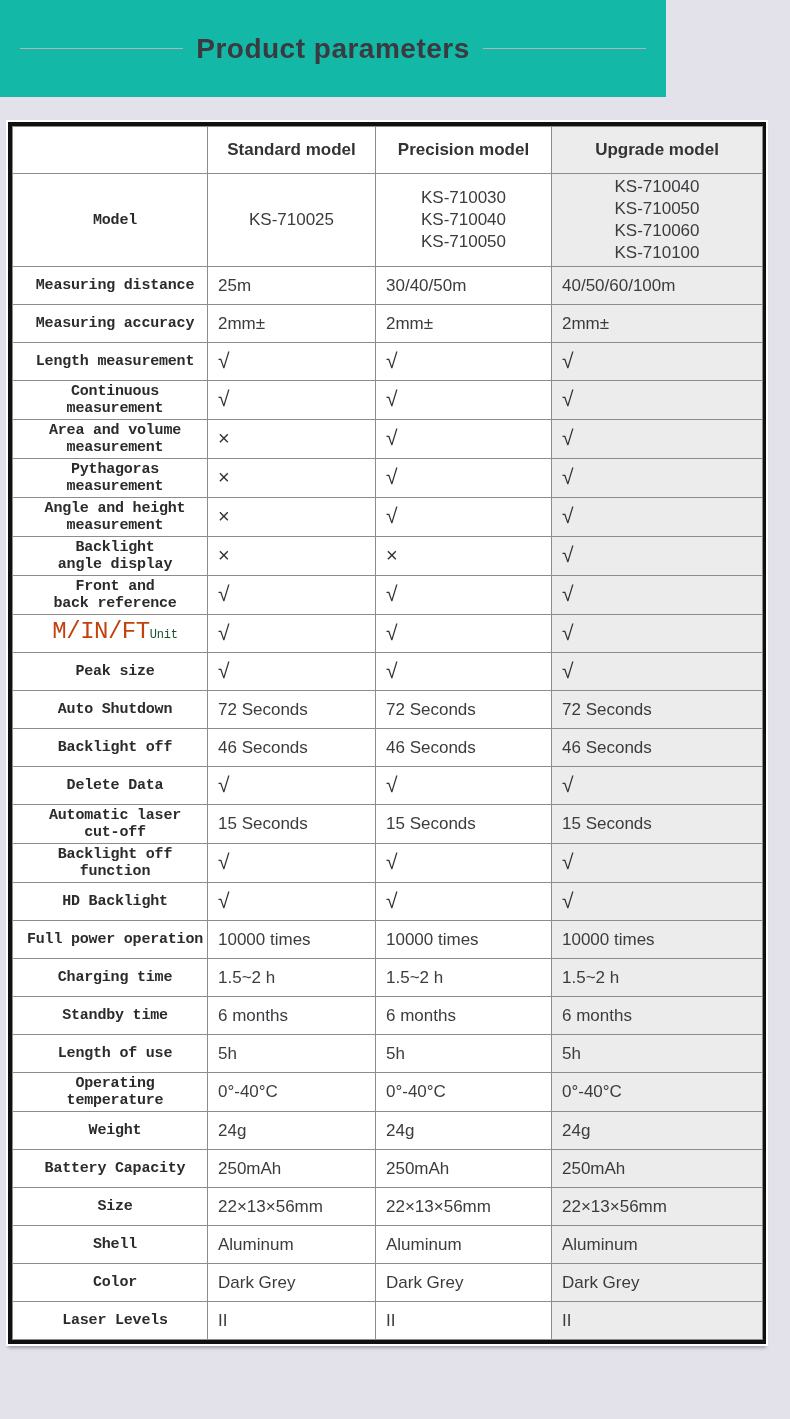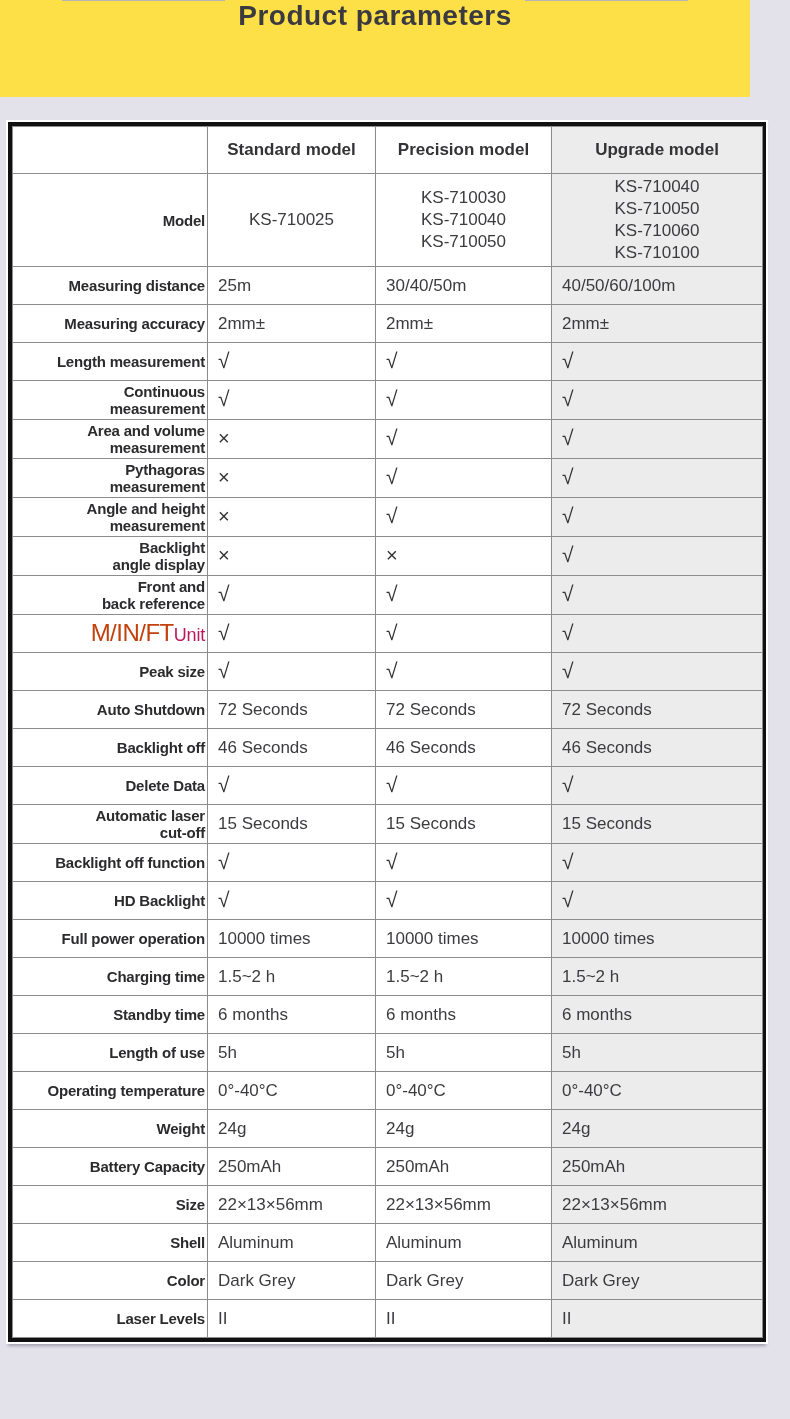--- a/index.html
+++ b/index.html
@@ -9,24 +9,25 @@
     position: relative;
     width: 790px;
     height: 1419px;
     background: #e3e2ea;
     overflow: hidden;
   }
 
   .top-band {
     position: absolute;
     top: 0; left: 0;
-    width: 750px;
+    width: 666px;
     height: 97px;
-    background: #fde047;
+    background: #14b8a6;
     display: flex;
+    align-items: center;
     justify-content: center;
     gap: 13px;
   }
   .title-line {
     width: 163px;
     height: 1px;
     background: #b2b2b8;
   }
   .page-title {
     font-size: 28px;
@@ -65,39 +66,40 @@
   th.col-header {
     font-size: 17px;
     font-weight: bold;
     color: #333336;
     text-align: center;
     padding: 0 2px;
   }
   th.corner-cell { background: #ffffff; }
 
   th.row-label {
-    text-align: right;
+    text-align: center;
     font-size: 15px;
     font-weight: bold;
     color: #2b2b2e;
     padding: 2px 2px 2px 12px;
     line-height: 17px;
     white-space: pre-line;
     letter-spacing: -0.2px;
+    font-family: Liberation Mono, monospace;
   }
   th.row-label .label-main {
     font-weight: normal;
     font-size: 24px;
     letter-spacing: -0.5px;
     color: #c2410c;
   }
   th.row-label .label-suffix {
     font-weight: normal;
-    font-size: 18px;
-    color: #be185d;
+    font-size: 12px;
+    color: #14532d;
   }
 
   td.value-cell {
     font-size: 17px;
     color: #3c3c40;
     text-align: left;
     padding: 2px 4px 2px 10px;
     line-height: 20px;
   }
   td.value-cell.sym-check { font-size: 21px; color: #333; padding-top: 0; }

